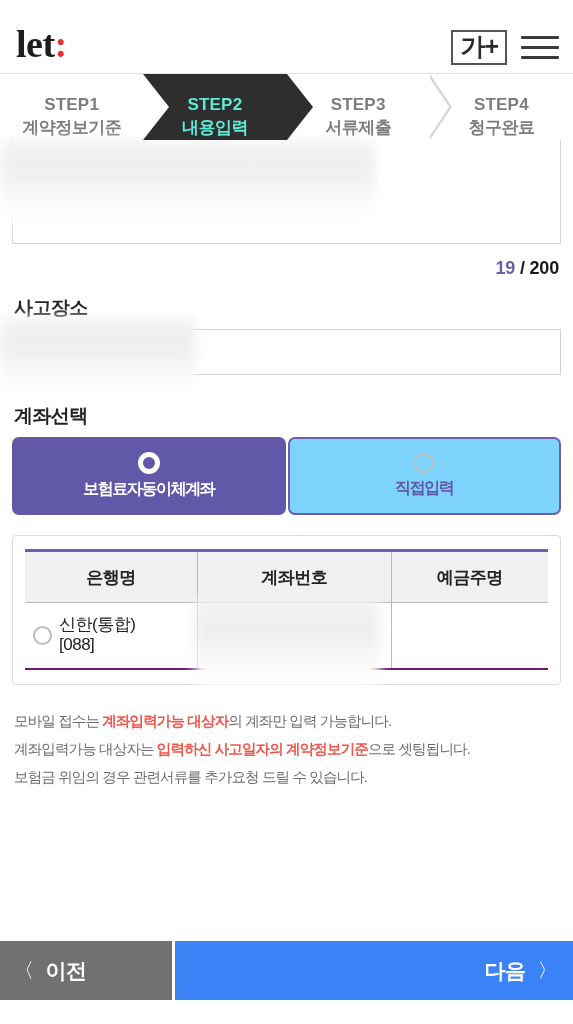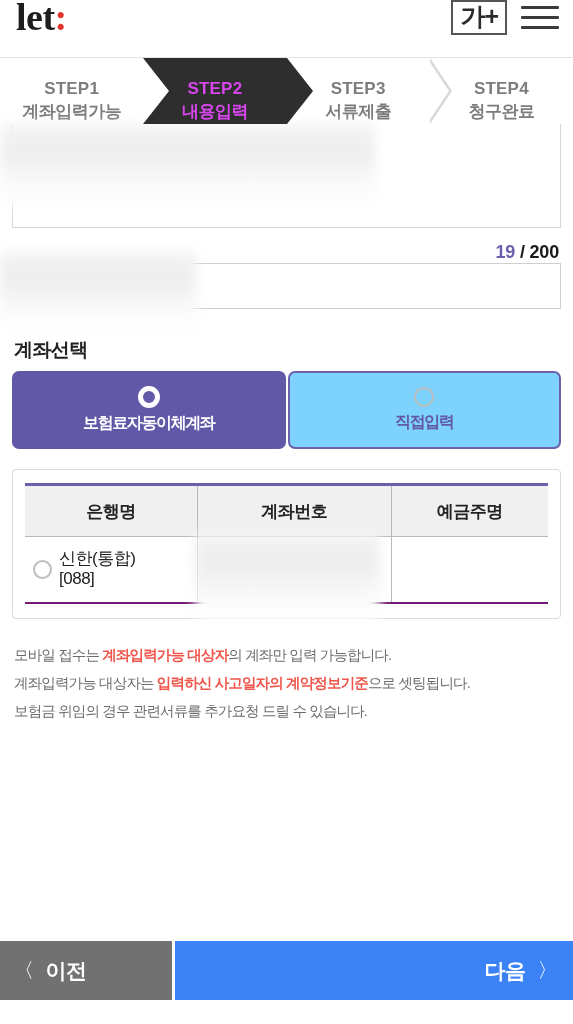--- a/index.html
+++ b/index.html
@@ -16,24 +16,24 @@
   .screen {
     position: relative;
     width: 573px;
     height: 1024px;
     background: #ffffff;
   }
 
   
   .header {
     position: relative;
-    height: 58px;
+    height: 74px;
     border-bottom: 1px solid #e3e3e3;
     display: flex;
-    align-items: flex-start;
+    align-items: flex-end;
     padding: 0 14px 8px 16px;
   }
 
   .logo {
     font-family: "Liberation Serif", "DejaVu Serif", serif;
     font-size: 38px;
     font-weight: bold;
     color: #1d1d1b;
     letter-spacing: -0.5px;
     line-height: 1;
@@ -96,21 +96,21 @@
     font-weight: bold;
     color: #7c7c7c;
     line-height: 1.35;
     cursor: pointer;
   }
   .step .s-en { letter-spacing: 0.2px; }
   .step .s-ko { letter-spacing: -0.5px; }
 
   .step.active {
     background: #2e2e2e;
-    color: #d946ef;
+    color: #5eead4;
     z-index: 3;
   }
   
   .step.active::after {
     content: "";
     position: absolute;
     right: -26px;
     top: 0;
     width: 0; height: 0;
     border-top: 33px solid transparent;
@@ -378,21 +378,21 @@
         <span></span>
         <span></span>
         <span></span>
       </div>
     </div>
   </div>
 
   <div class="steps">
     <div class="step sep">
       <span class="s-en">STEP1</span>
-      <span class="s-ko">계좌입력가능</span>
+      <span class="s-ko">계약정보기준</span>
     </div>
     <div class="step active">
       <span class="s-en">STEP2</span>
       <span class="s-ko">내용입력</span>
     </div>
     <div class="step sep">
       <span class="s-en">STEP3</span>
       <span class="s-ko">서류제출</span>
     </div>
     <div class="step">
@@ -404,20 +404,21 @@
   <div class="content">
 
     <div class="textarea-box">
       <div class="redact ta"></div>
     </div>
 
     <div class="counter">
       <span class="cur">19</span><span> / </span><span>200</span>
     </div>
 
+    <div class="section-label">사고장소</div>
     <div class="input-row">
       <input class="text-input" type="text" placeholder="" style="">
       <div class="redact loc"></div>
     </div>
 
     <div class="section-label" style="margin-top:26px;">계좌선택</div>
 
     <div class="acct-cards">
       <div class="acct-card selected">
         <div class="radio-ring"></div>

